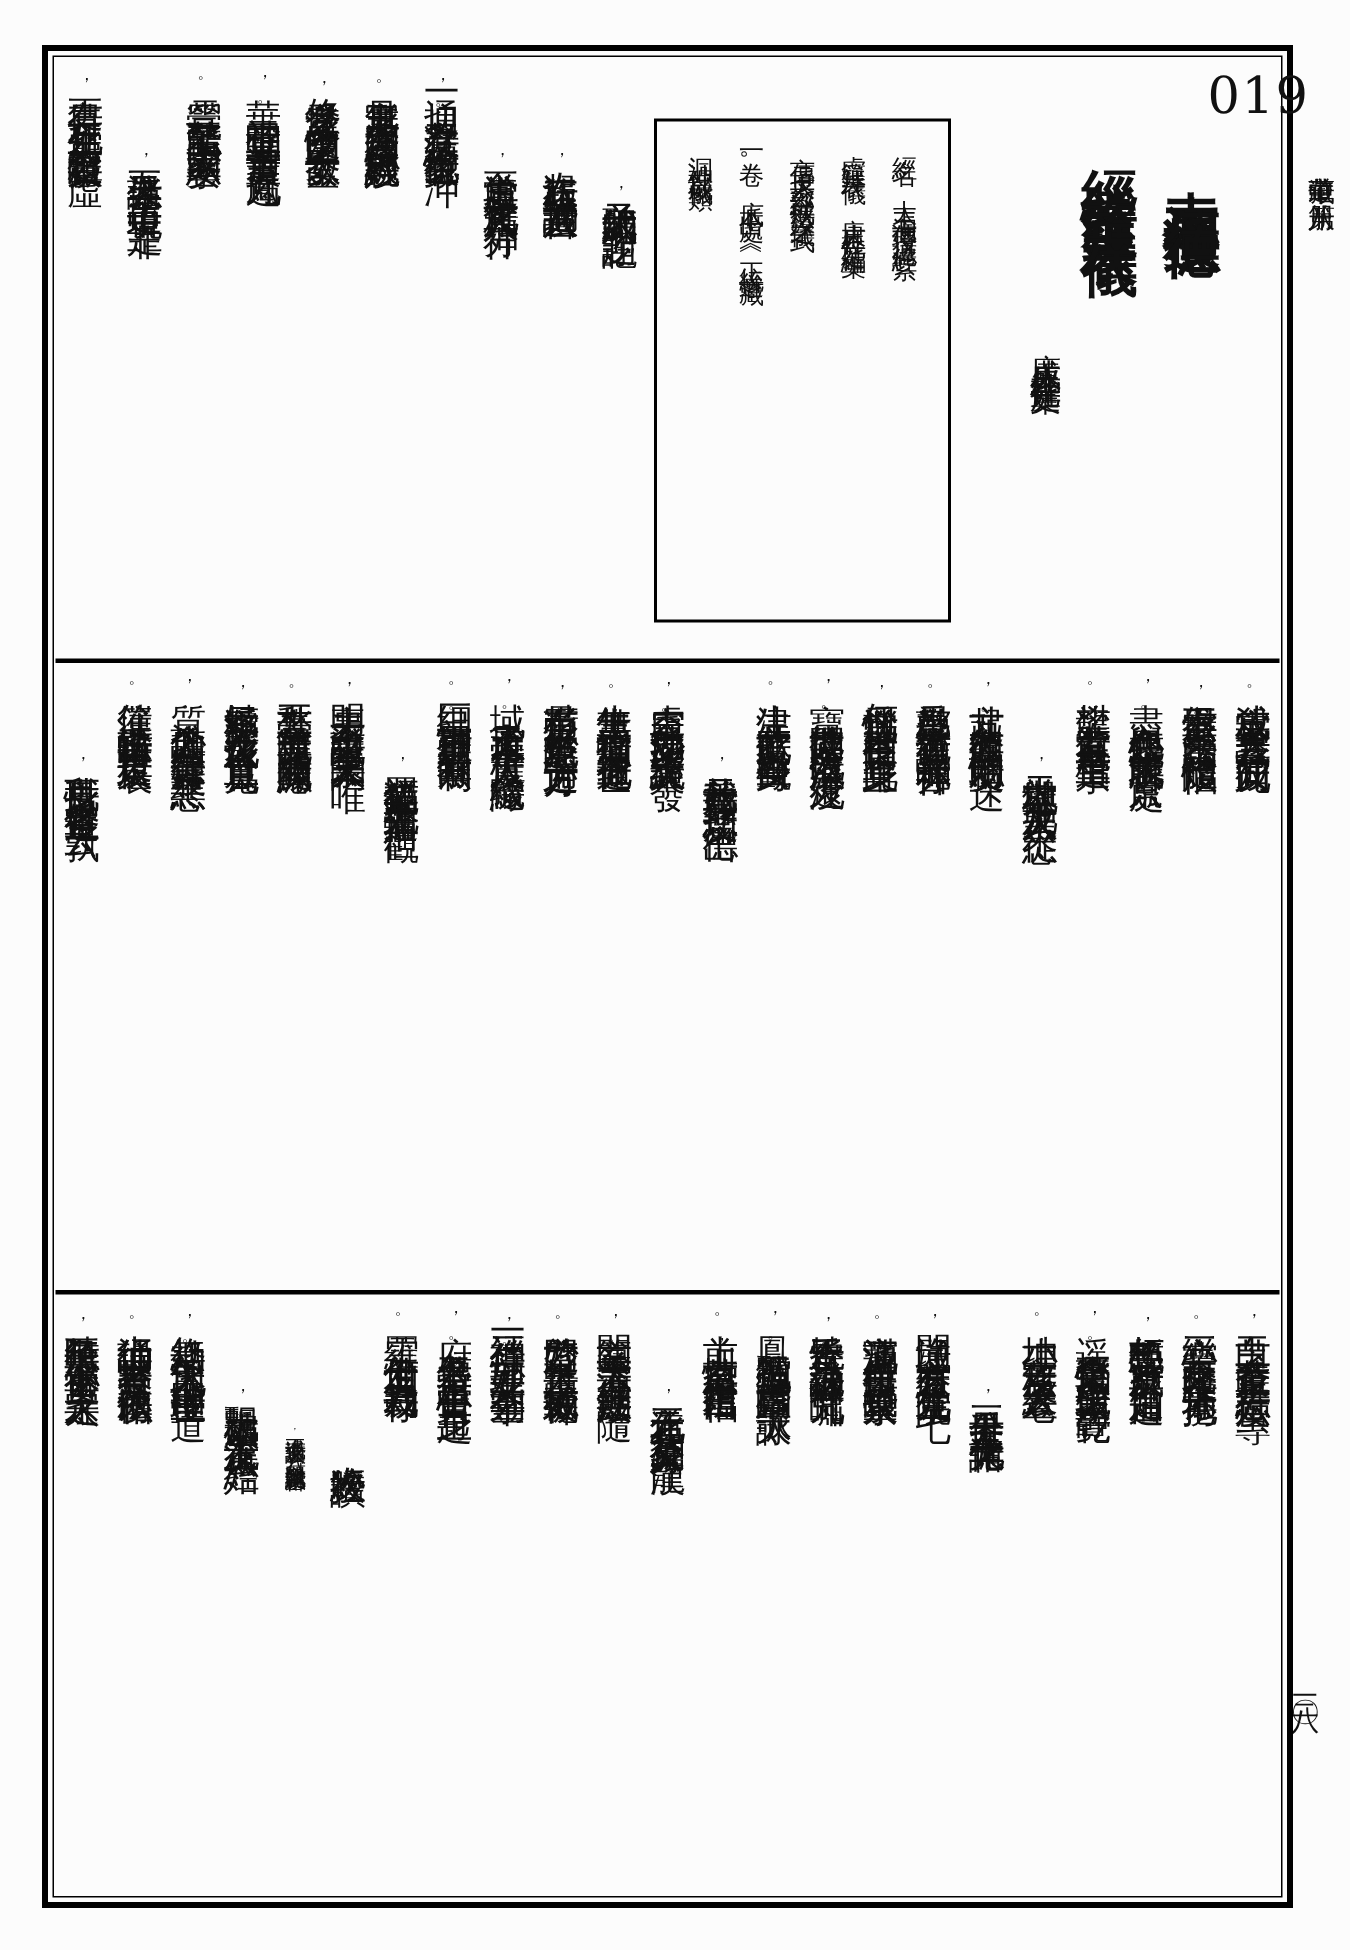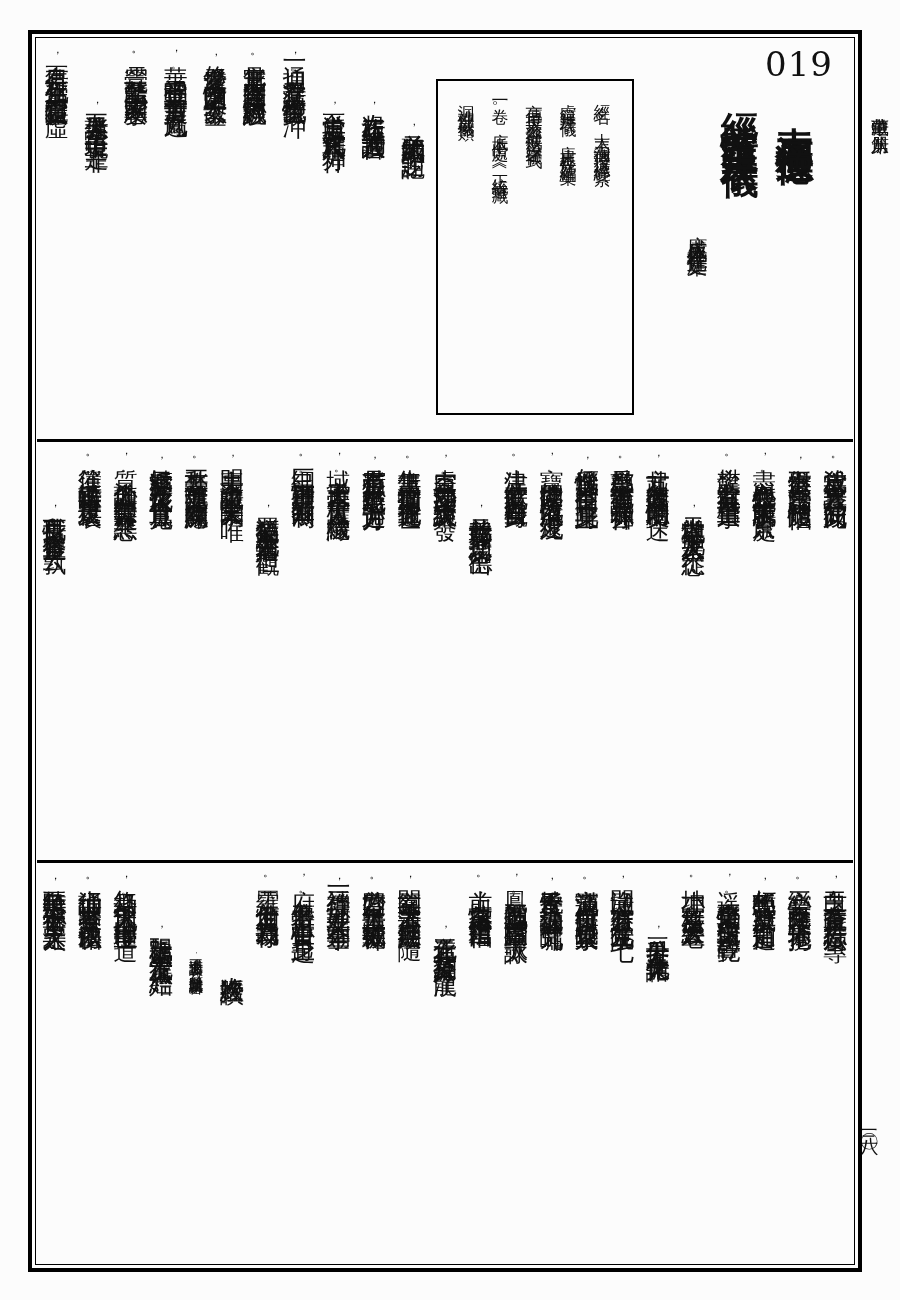--- a/index.html
+++ b/index.html
@@ -31,21 +31,21 @@
   
   .col{flex:1;height:100%;display:flex;justify-content:center;align-items:flex-start;
        padding-top:8px;box-sizing:border-box;overflow:hidden;}
   .col .vtext{font-size:24px;}
   .ind1{padding-top:56px;}
   .ind2{padding-top:77px;}
   .col-heading{padding-top:95px;}
   .col-note{padding-top:85px;}
   .col-note .vtext{font-size:14px;letter-spacing:0.5px;}
   
-  .catalog-num{position:absolute;left:728px;top:5px;width:64px;text-align:center;
+  .catalog-num{position:absolute;left:768px;top:5px;width:64px;text-align:center;
                font-size:34px;letter-spacing:1px;}
   .title1{position:absolute;left:733px;top:58px;width:48px;height:342px;}
   .title1 .vtext{font-size:38px;font-weight:bold;letter-spacing:3px;}
   .title2{position:absolute;left:678px;top:44px;width:48px;height:356px;}
   .title2 .vtext{font-size:38px;font-weight:bold;letter-spacing:8px;}
   .author{position:absolute;left:644px;top:180px;width:32px;height:220px;}
   .author .vtext{font-size:21px;letter-spacing:3px;}
   .colophon{position:absolute;left:399px;top:40px;width:198px;height:336px;
             border:2px solid #000;box-sizing:border-box;}
   .box-cols{display:flex;flex-direction:row-reverse;justify-content:space-between;

